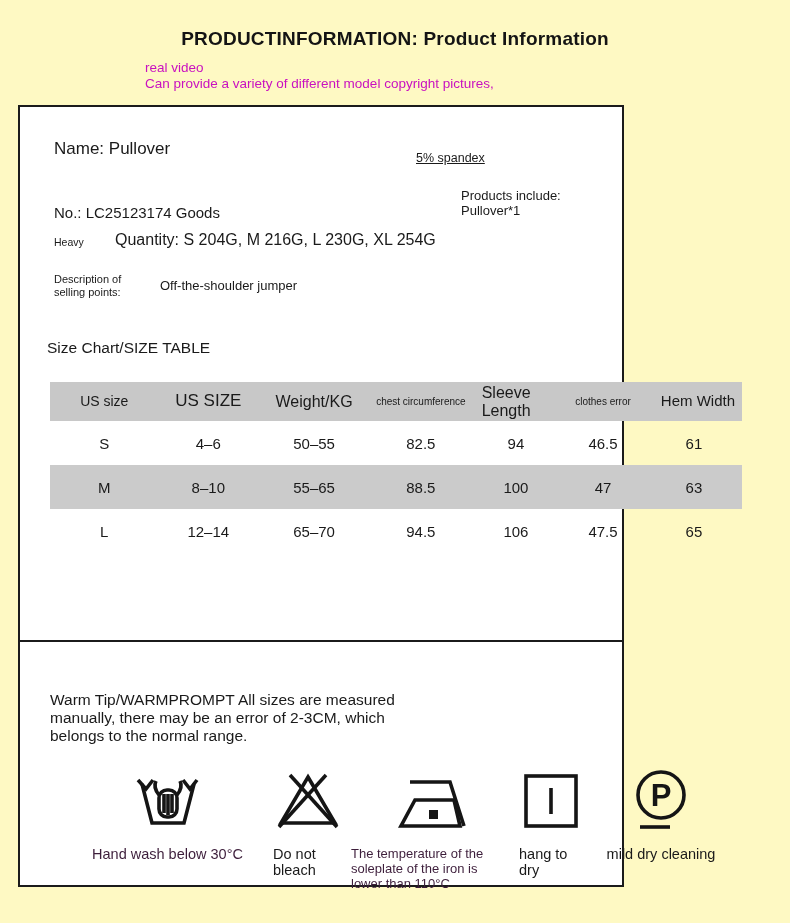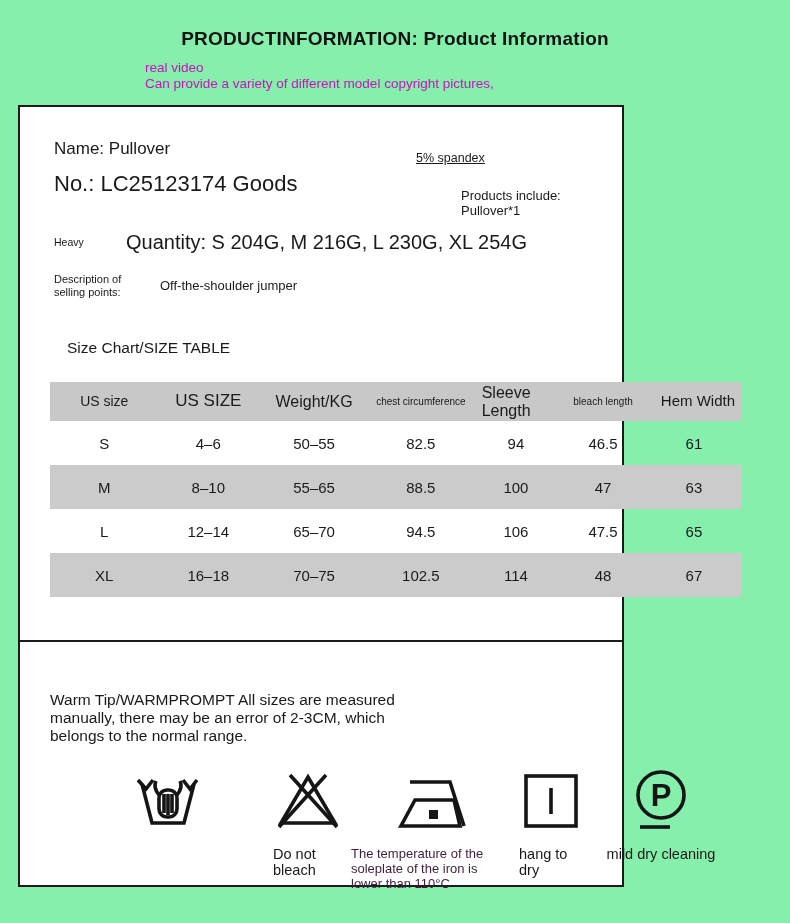--- a/index.html
+++ b/index.html
@@ -4,41 +4,41 @@
 <style>
   :root{
     --accent-magenta:#c911c0;
     --care-purple:#3d1e3b;
     --table-header-bg:#c8c8c8;
     --table-alt-bg:#cbcbcb;
     --ink:#1a1a1a;
   }
   *{margin:0;padding:0;box-sizing:border-box;}
   body{background:#fff;font-family:"Liberation Sans","DejaVu Sans",sans-serif;color:var(--ink);}
-  .page{position:relative;width:790px;height:923px;background:#86efac;overflow:hidden;}
+  .page{position:relative;width:790px;height:923px;background:#fef9c3;overflow:hidden;}
 
   .title{position:absolute;top:28px;left:0;width:100%;text-align:center;
          font-size:19px;font-weight:600;letter-spacing:.2px;color:#141414;}
   .subtitle{position:absolute;top:60px;left:145px;font-size:13.5px;line-height:16px;
             color:var(--accent-magenta);}
 
   .box{position:absolute;left:18px;top:105px;width:606px;height:782px;
        border:2px solid #1b1b1b;background:#fff;}
 
   .name-label{position:absolute;left:34px;top:32px;font-size:17px;}
   .material{position:absolute;left:396px;top:34px;width:310px;font-size:12.5px;line-height:15px;}
   .material .mat2{margin-top:10px;text-align:left;text-decoration:underline;}
-  .no-label{position:absolute;left:34px;top:64px;font-size:22px;}
+  .no-label{position:absolute;left:34px;top:97px;font-size:15px;}
   .includes-label{position:absolute;left:397px;top:81px;font-size:13px;margin-left:44px;}
   .heavy-label{position:absolute;left:34px;top:129px;font-size:10.5px;}
-  .quantity-label{position:absolute;left:106px;top:124px;font-size:20px;text-align:center;}
+  .quantity-label{position:absolute;left:95px;top:124px;font-size:16px;text-align:center;}
   .desc-label{position:absolute;left:34px;top:166px;width:100px;font-size:11px;line-height:13px;}
   .desc-value{position:absolute;left:140px;top:171px;font-size:13px;}
 
-  .size-heading{position:absolute;left:27px;top:232px;font-size:15.5px;margin-left:20px;}
+  .size-heading{position:absolute;left:27px;top:232px;font-size:15.5px;}
 
   table.size-table{position:absolute;left:30px;top:275px;width:692px;border-collapse:collapse;table-layout:fixed;}
   .size-table th{background:var(--table-header-bg);font-weight:normal;height:38px;
                  text-align:center;vertical-align:middle;padding:2px 4px;line-height:1.1;}
   .size-table th:nth-child(1){font-size:14px;}
   .size-table th:nth-child(2){font-size:17px;}
   .size-table th:nth-child(3){font-size:16px;}
   .size-table th:nth-child(4){font-size:10px;margin-left:20px;}
   .size-table th:nth-child(5){font-size:16px;text-align:left;padding-left:10px;}
   .size-table th:nth-child(6){font-size:10px;}
@@ -102,21 +102,21 @@
           <col style="width:12.4%">
           <col style="width:13.9%">
       </colgroup>
       <thead>
           <tr>
             <th>US size</th>
             <th>US SIZE</th>
             <th>Weight/KG</th>
             <th>chest circumference</th>
             <th>Sleeve Length</th>
-            <th>bleach length</th>
+            <th>clothes error</th>
             <th>Hem Width</th>
           </tr>
         </thead>
       <tbody>
           <tr>
             <td>S</td>
             <td>4–6</td>
             <td>50–55</td>
             <td>82.5</td>
             <td>94</td>
@@ -133,29 +133,20 @@
             <td>63</td>
           </tr>
           <tr>
             <td>L</td>
             <td>12–14</td>
             <td>65–70</td>
             <td>94.5</td>
             <td>106</td>
             <td>47.5</td>
             <td>65</td>
-          </tr>
-          <tr>
-            <td>XL</td>
-            <td>16–18</td>
-            <td>70–75</td>
-            <td>102.5</td>
-            <td>114</td>
-            <td>48</td>
-            <td>67</td>
           </tr>
         </tbody>
     </table>
 
     <div class="divider"></div>
 
     <div class="warm-tip">Warm Tip/WARMPROMPT All sizes are measured manually, there may be an error of 2-3CM, which belongs to the normal range.</div>
 
     <div class="care-row">
 
@@ -164,20 +155,21 @@
           <svg class="care" width="74" height="64" viewBox="0 0 74 64">
             <path d="M7 11 L15 20 L22 11"></path>
             <path d="M52 11 L59 20 L66 11"></path>
             <path d="M11 15 L21 54 L53 54 L63 15"></path>
             <rect x="28" y="21" width="18" height="27" rx="8"></rect>
             <path d="M33 25 V44 M37 25 V46 M41 25 V44"></path>
             <path d="M28 26 C24 21 23 16 25 12"></path>
             <path d="M46 26 C50 21 51 16 49 12"></path>
           </svg>
         </div>
+        <div class="care-label purple">Hand wash below 30°C</div>
       </div>
 
       <div class="care-col c2">
         <div class="icon-area">
           <svg class="care" width="66" height="60" viewBox="0 0 66 60">
             <path d="M33 6 L60 52 L6 52 Z"></path>
             <path d="M4 56 L51 4"></path>
             <path d="M15 4 L62 56"></path>
           </svg>
         </div>

